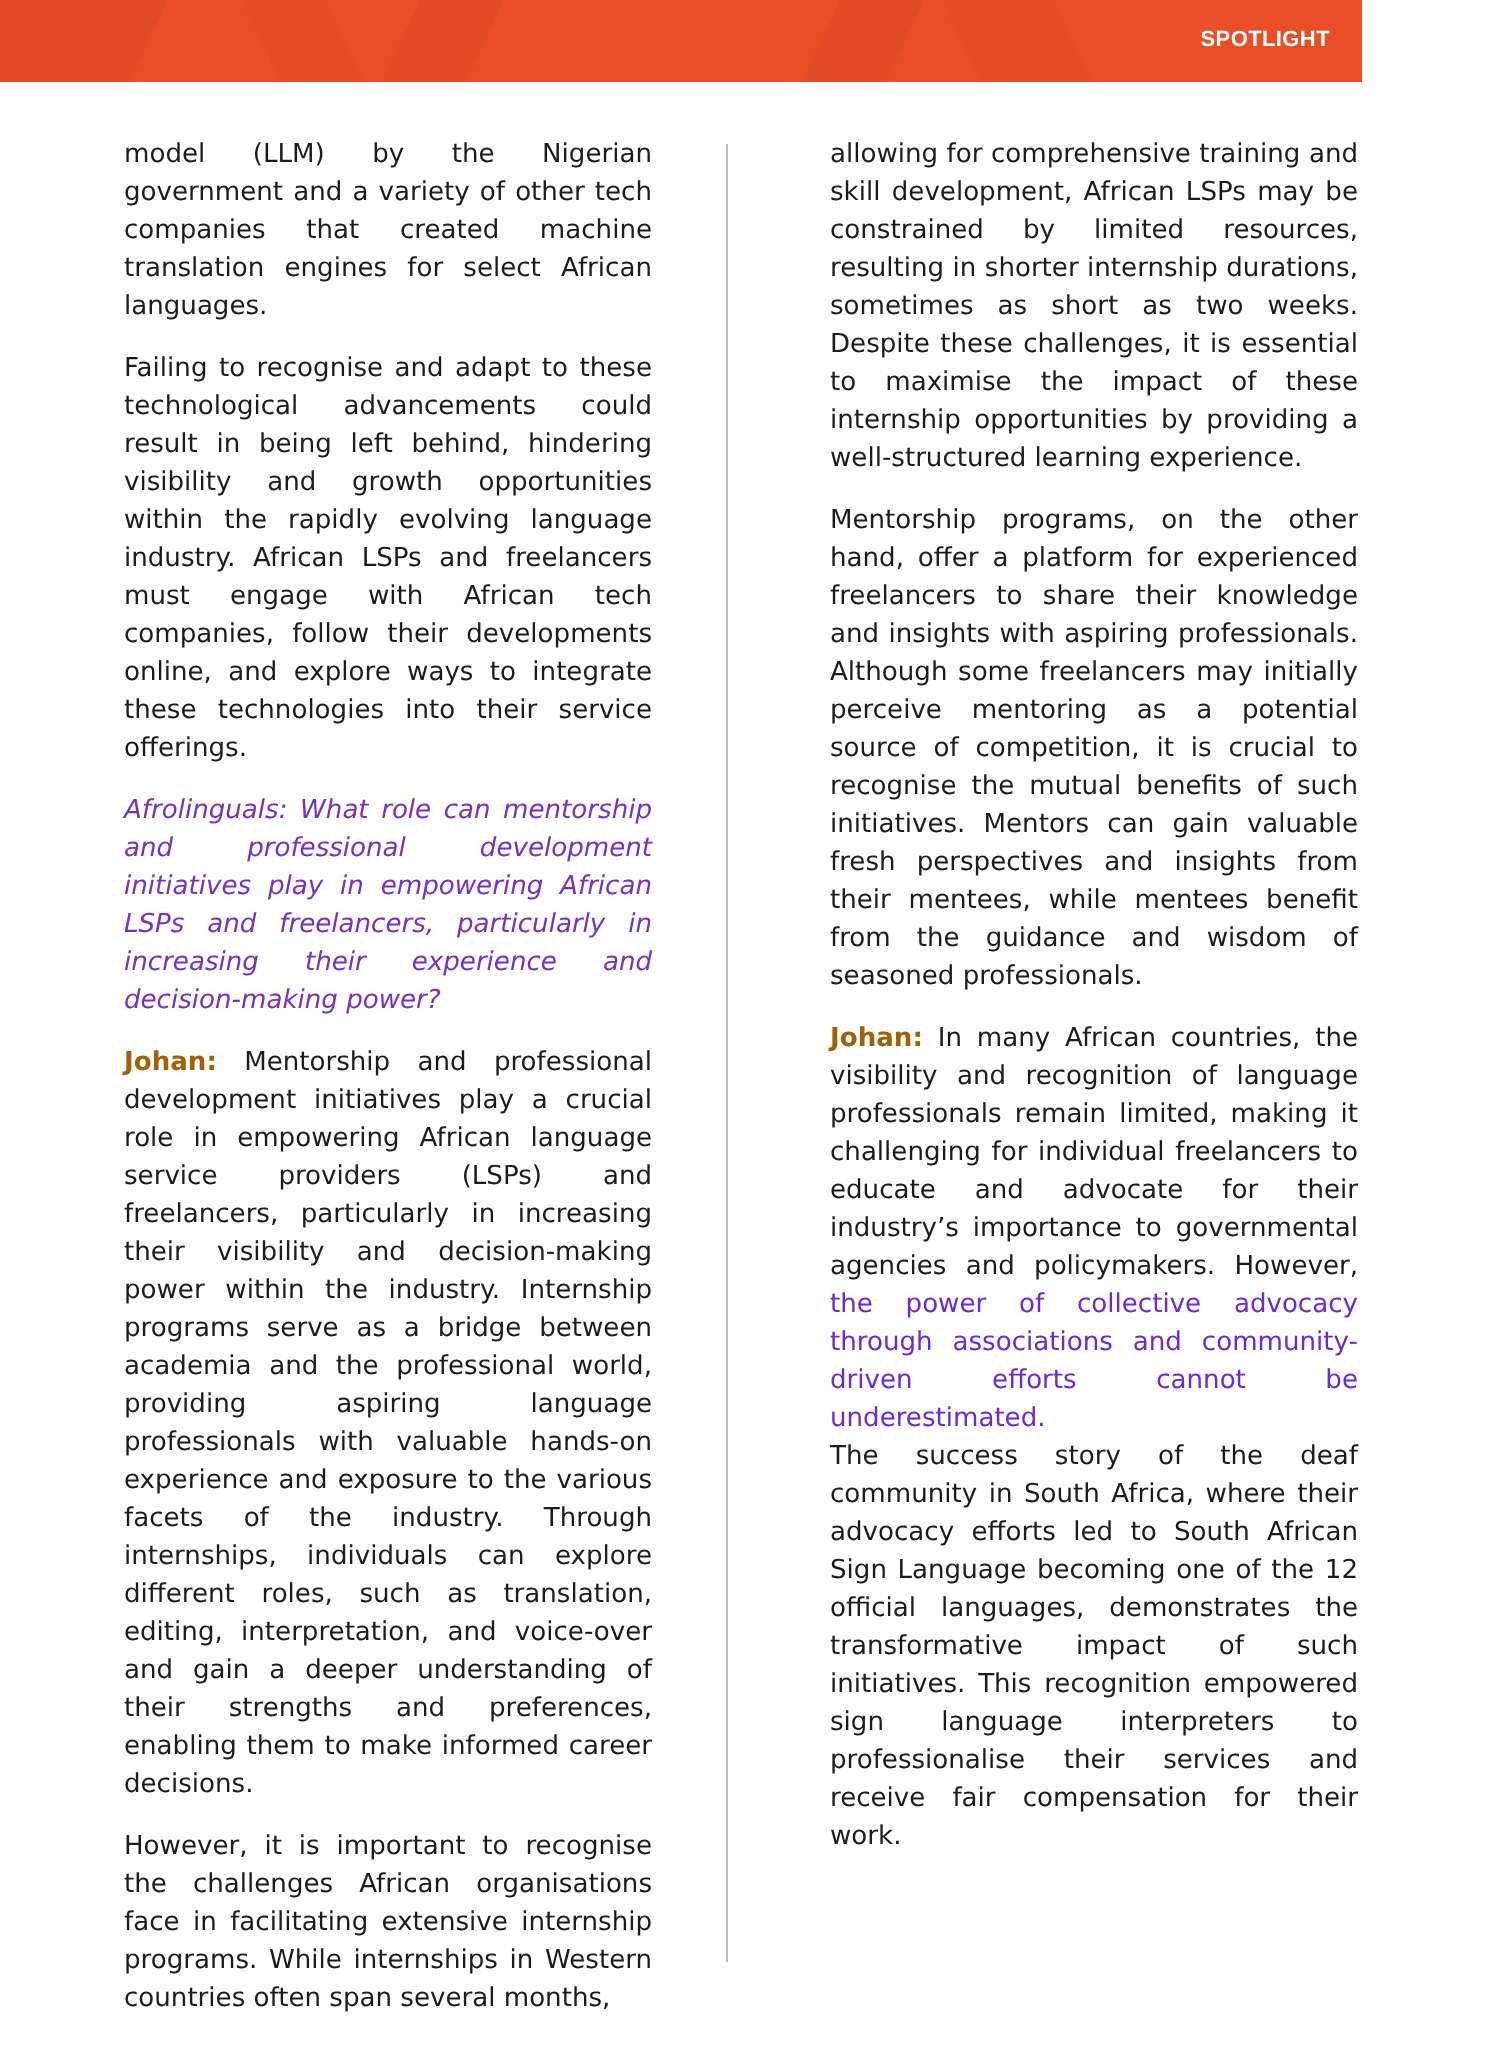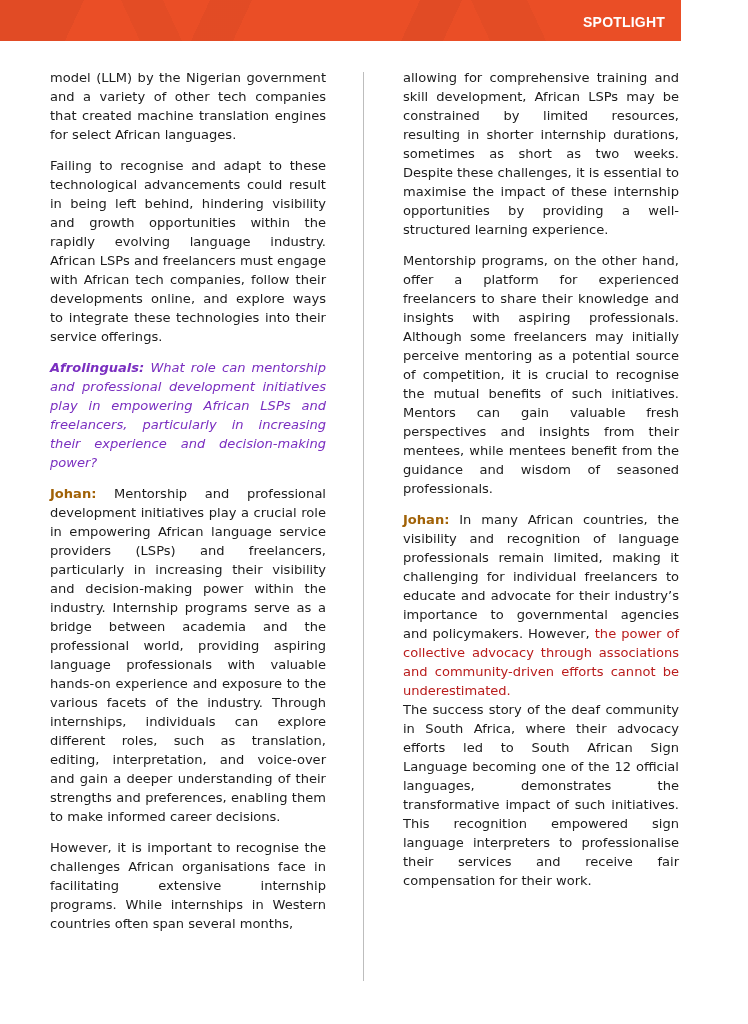--- a/index.html
+++ b/index.html
@@ -5,32 +5,32 @@
   html, body { margin:0; padding:0; background:#ffffff; }
   body { width:748px; height:1024px; position:relative; overflow:hidden;
          font-family:"DejaVu Sans", sans-serif; color:#1c1c1c; }
   .banner { position:absolute; left:0; top:0; width:681px; height:41px;
             background:#ea4e26;
             background-image:
               linear-gradient(115deg, rgba(0,0,0,0.04) 0 12%, transparent 12% 30%, rgba(0,0,0,0.035) 30% 36%, transparent 36% 60%, rgba(0,0,0,0.04) 60% 66%, transparent 66%),
               linear-gradient(65deg, transparent 0 20%, rgba(0,0,0,0.03) 20% 26%, transparent 26% 70%, rgba(0,0,0,0.03) 70% 78%, transparent 78%); }
   .banner-title { position:absolute; right:16px; top:14px; color:#ffffff;
                   font-family:"Liberation Sans", sans-serif; font-weight:bold;
-                  font-size:14px; letter-spacing:0.2px;text-align:center; }
+                  font-size:11px; letter-spacing:0.2px;text-align:center; }
   .col { position:absolute; top:68px; width:276px;
          font-size:13.05px; line-height:19px; text-align:justify; }
   .col-left { left:50px; }
   .col-right { left:403px; }
   .divider { position:absolute; left:363px; top:72px; width:1px; height:909px; background:#bdbdbd; }
-  p { margin:0 0 12px 0; }
+  p { margin:0 0 12px 12px; }
   p.tight { margin-bottom:0; }
   .q { color:#7a2fc0; font-style:italic; }
-  .q b { font-weight:bold; }
+  .q b { font-weight:normal; }
   .speaker { font-weight:bold; color:#a16207; }
-  .hl { color:#b91c1c; }
+  .hl { color:#6d28d9; }
 </style>
 </head>
 <body>
 
 <div class="banner">
   <span class="banner-title">SPOTLIGHT</span>
 </div>
 
 <div class="col col-left">
   <p>model (LLM) by the Nigerian government and a variety of other tech companies that created machine translation engines for select African languages.</p>

